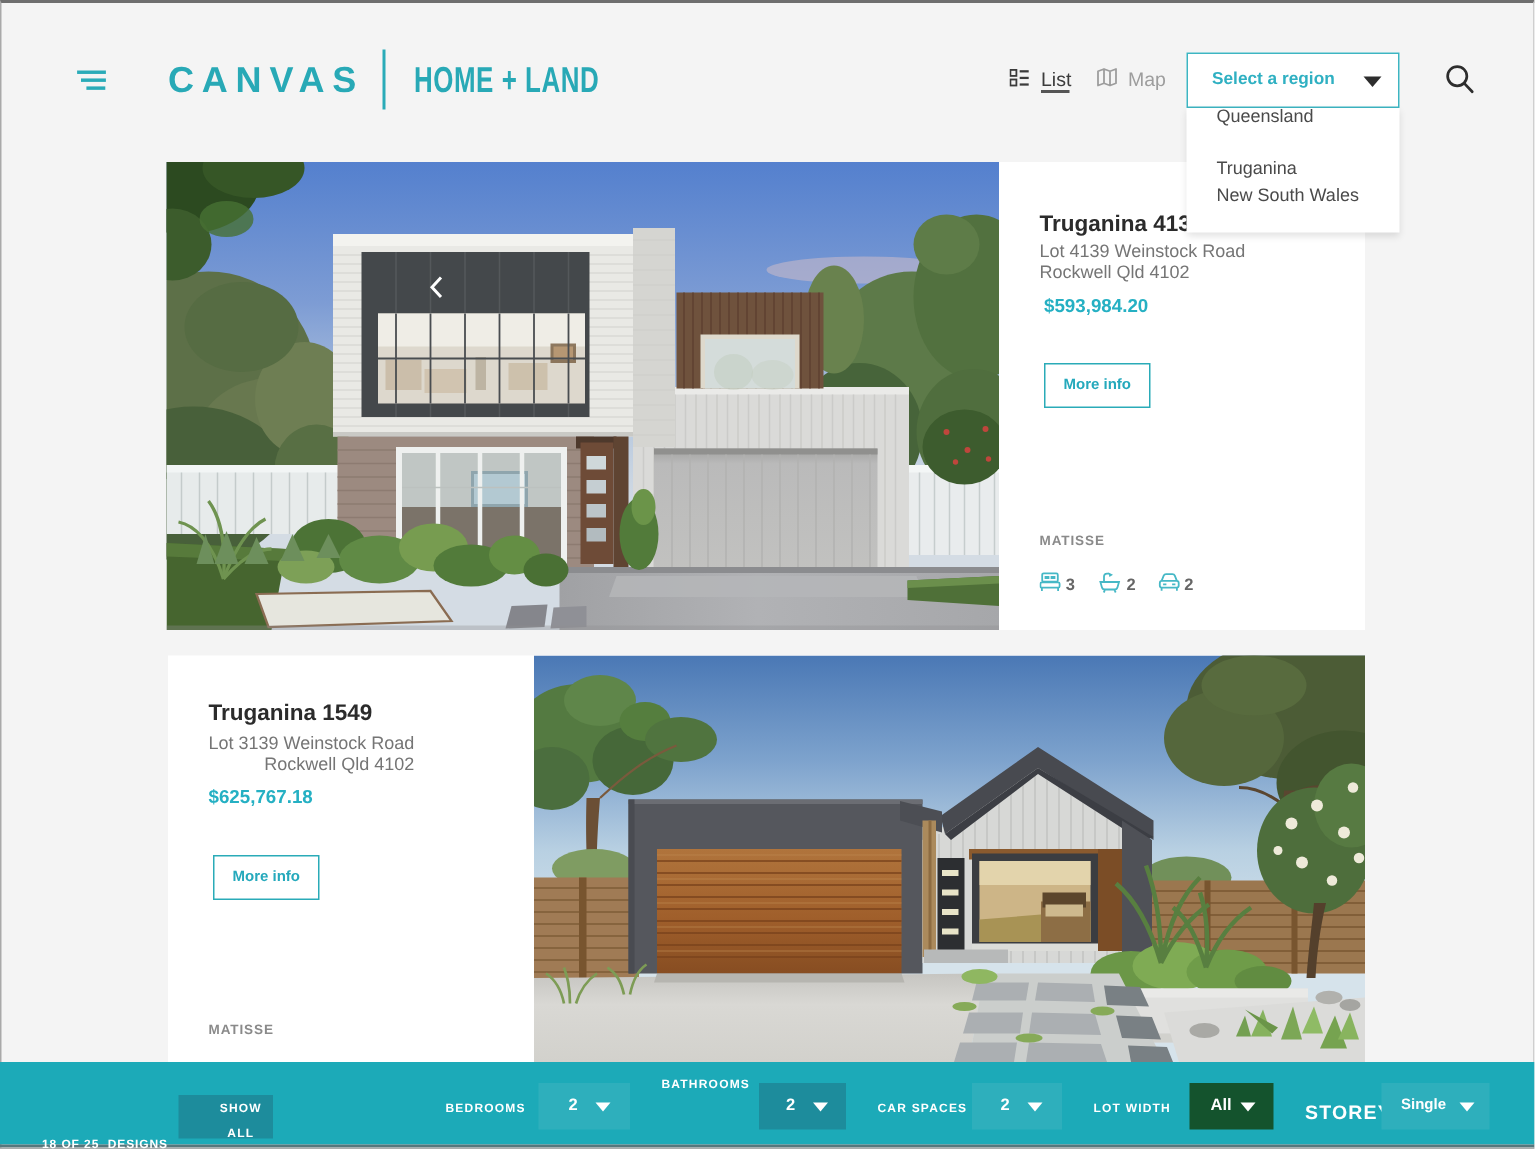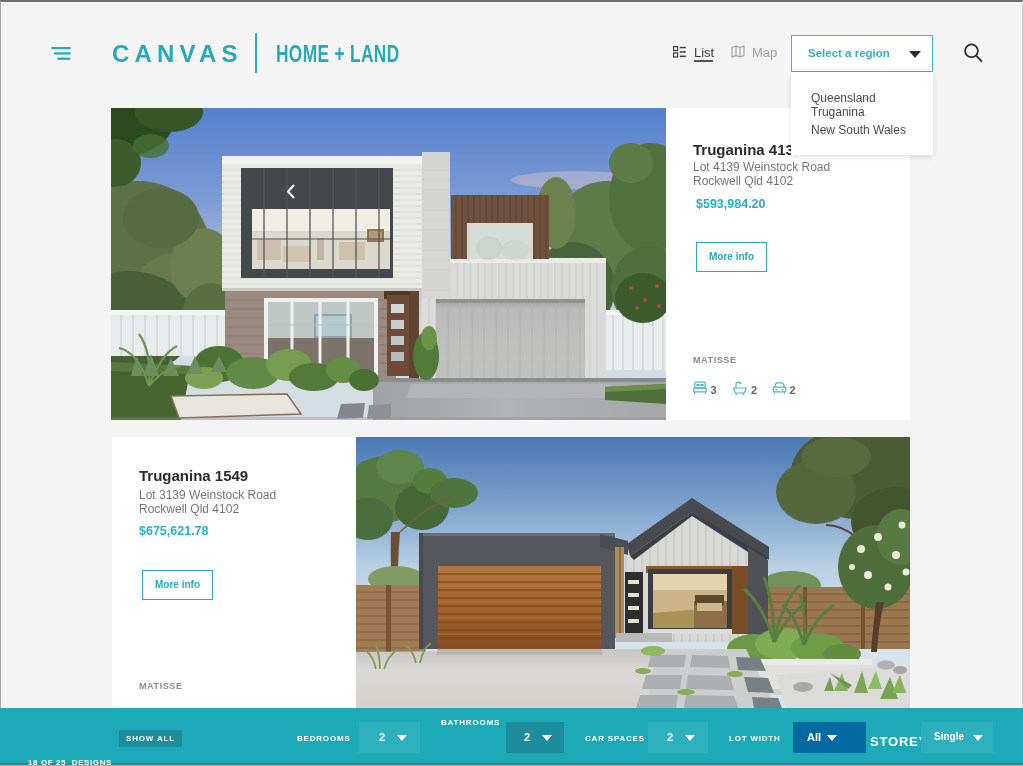--- a/index.html
+++ b/index.html
@@ -422,23 +422,23 @@
     <line x1="82.4" y1="8.6" x2="84.6" y2="8.6"></line>
     <line x1="88.4" y1="8.6" x2="90.6" y2="8.6"></line>
   </g>
   <text x="96.5" y="12.5" font-family="Liberation Sans, sans-serif" font-size="11" font-weight="bold" fill="#666">2</text>
 </svg>
 
 <div class="abs" id="card2" style="left:112px;top:437px;width:798px;height:271px;background:#ffffff;"></div>
 
 <div class="abs" style="left:139px;top:467px;font-size:15px;font-weight:bold;color:#2b2b2b;">Truganina 1549</div>
 
-<div class="abs" style="left:139px;top:488px;font-size:12px;line-height:14px;color:#757575;">Lot 3139 Weinstock Road<br>Rockwell Qld 4102</div>
-
-<div class="abs" style="left:139px;top:524px;font-size:12.5px;font-weight:bold;color:#25b0c3;">$675,621.78</div>
+<div class="abs" style="left:139px;top:488px;font-size:12px;line-height:14px;color:#757575;text-align:right;">Lot 3139 Weinstock Road<br>Rockwell Qld 4102</div>
+
+<div class="abs" style="left:139px;top:524px;font-size:12.5px;font-weight:bold;color:#25b0c3;">$625,767.18</div>
 
 <div class="abs" style="left:142px;top:570px;width:71px;height:30px;border:1px solid #2aabb8;text-align:center;line-height:28px;font-size:10px;font-weight:bold;color:#25a9bc;">More info</div>
 
 <div class="abs" style="left:139px;top:681px;font-size:9px;font-weight:bold;letter-spacing:0.6px;color:#8a8a8a;">MATISSE</div>
 
 <svg class="abs" style="left:356px;top:437px;" width="554" height="271" viewBox="0 0 554 271">
   <defs>
     <linearGradient id="sky2" x1="0" y1="0" x2="0" y2="1">
       <stop offset="0" stop-color="#4a78b5"></stop>
       <stop offset="0.26" stop-color="#7ea3cd"></stop>
@@ -679,34 +679,34 @@
 </svg>
 
 <div class="abs" style="left:791px;top:35px;width:142px;height:37px;background:#fff;border:1.5px solid #3db5c2;"></div>
 
 <div class="abs" style="left:808px;top:47px;font-size:11.5px;font-weight:bold;color:#2fb0c2;">Select a region</div>
 
 <div class="abs" style="left:909px;top:51px;width:0;height:0;border-left:6px solid transparent;border-right:6px solid transparent;border-top:7px solid #2d2d2d;"></div>
 
 <div class="abs" style="left:791px;top:72px;width:142px;height:83px;background:#fff;box-shadow:0 2px 5px rgba(0,0,0,0.12);"></div>
 
-<div class="abs" style="left:811px;top:91px;font-size:12px;color:#4a4a4a;">Queensland</div>
+<div class="abs" style="left:811px;top:70px;font-size:12px;color:#4a4a4a;">Queensland</div>
 
 <div class="abs" style="left:811px;top:105px;font-size:12px;color:#4a4a4a;">Truganina</div>
 
 <div class="abs" style="left:811px;top:123px;font-size:12px;color:#4a4a4a;">New South Wales</div>
 
 <div class="abs" id="filterbar" style="left:0;top:708px;width:1023px;height:55px;background:#1caab8;"></div>
 
 <div class="abs" style="left:0;top:763px;width:1023px;height:1.5px;background:#56777d;"></div>
 <div class="abs" style="left:0;top:764.5px;width:1023px;height:1.5px;background:#a7adad;"></div>
 
 <div class="abs" style="left:28px;top:734px;font-size:8px;font-weight:bold;letter-spacing:0.6px;color:#fff;margin-top:24px;">18 OF 25&nbsp; DESIGNS</div>
 
-<div class="abs" style="left:119px;top:730px;width:63px;height:17px;background:#1d8c9c;color:#fff;font-size:8px;font-weight:bold;letter-spacing:0.8px;text-align:center;line-height:17px;">SHOW ALL</div>
+<div class="abs" style="left:119px;top:730px;width:63px;height:29px;background:#1d8c9c;color:#fff;font-size:8px;font-weight:bold;letter-spacing:0.8px;text-align:center;line-height:17px;padding-left:20px;">SHOW ALL</div>
 
 <div class="abs" style="left:297px;top:734px;font-size:8px;font-weight:bold;letter-spacing:0.8px;color:#fff;">BEDROOMS</div>
 
 <div class="abs" style="left:359px;top:722px;width:61px;height:31px;background:#2eafbc;color:#fff;">
     <span style="position:absolute;left:20px;top:9px;font-size:11px;font-weight:bold;">2</span>
     <span style="position:absolute;left:38px;top:13px;width:0;height:0;border-left:5px solid transparent;border-right:5px solid transparent;border-top:6px solid #fff;"></span>
   </div>
 
 <div class="abs" style="left:441px;top:718px;font-size:8px;font-weight:bold;letter-spacing:0.8px;color:#fff;">BATHROOMS</div>
 
@@ -717,21 +717,21 @@
 
 <div class="abs" style="left:585px;top:734px;font-size:8px;font-weight:bold;letter-spacing:0.8px;color:#fff;">CAR SPACES</div>
 
 <div class="abs" style="left:648px;top:722px;width:60px;height:31px;background:#2eafbc;color:#fff;">
     <span style="position:absolute;left:19px;top:9px;font-size:11px;font-weight:bold;">2</span>
     <span style="position:absolute;left:37px;top:13px;width:0;height:0;border-left:5px solid transparent;border-right:5px solid transparent;border-top:6px solid #fff;"></span>
   </div>
 
 <div class="abs" style="left:729px;top:734px;font-size:8px;font-weight:bold;letter-spacing:0.8px;color:#fff;">LOT WIDTH</div>
 
-<div class="abs" style="left:793px;top:722px;width:73px;height:31px;background:#0369a1;color:#fff;">
+<div class="abs" style="left:793px;top:722px;width:56px;height:31px;background:#14532d;color:#fff;">
     <span style="position:absolute;left:14px;top:9px;font-size:11px;font-weight:bold;">All</span>
     <span style="position:absolute;left:34px;top:13px;width:0;height:0;border-left:5px solid transparent;border-right:5px solid transparent;border-top:6px solid #fff;"></span>
   </div>
 
 <div class="abs" style="left:870px;top:734px;font-size:13px;font-weight:bold;letter-spacing:0.8px;color:#fff;">STOREYS</div>
 
 <div class="abs" style="left:921px;top:722px;width:72px;height:31px;background:#2eafbc;color:#fff;">
     <span style="position:absolute;left:13px;top:9px;font-size:10px;font-weight:bold;">Single</span>
     <span style="position:absolute;left:52px;top:13px;width:0;height:0;border-left:5px solid transparent;border-right:5px solid transparent;border-top:6px solid #fff;"></span>
   </div>

